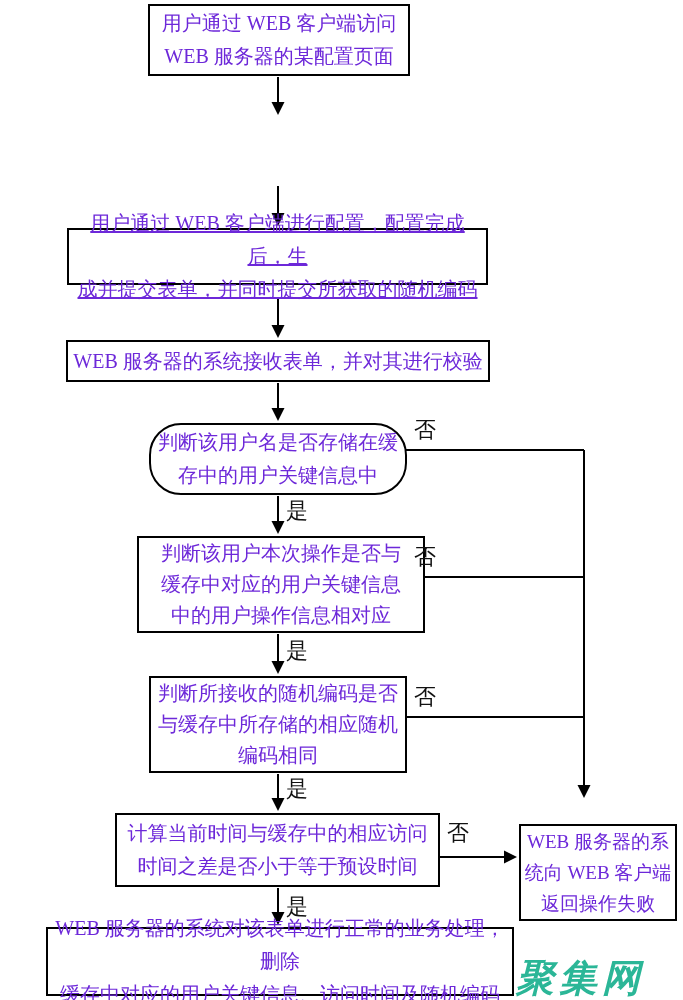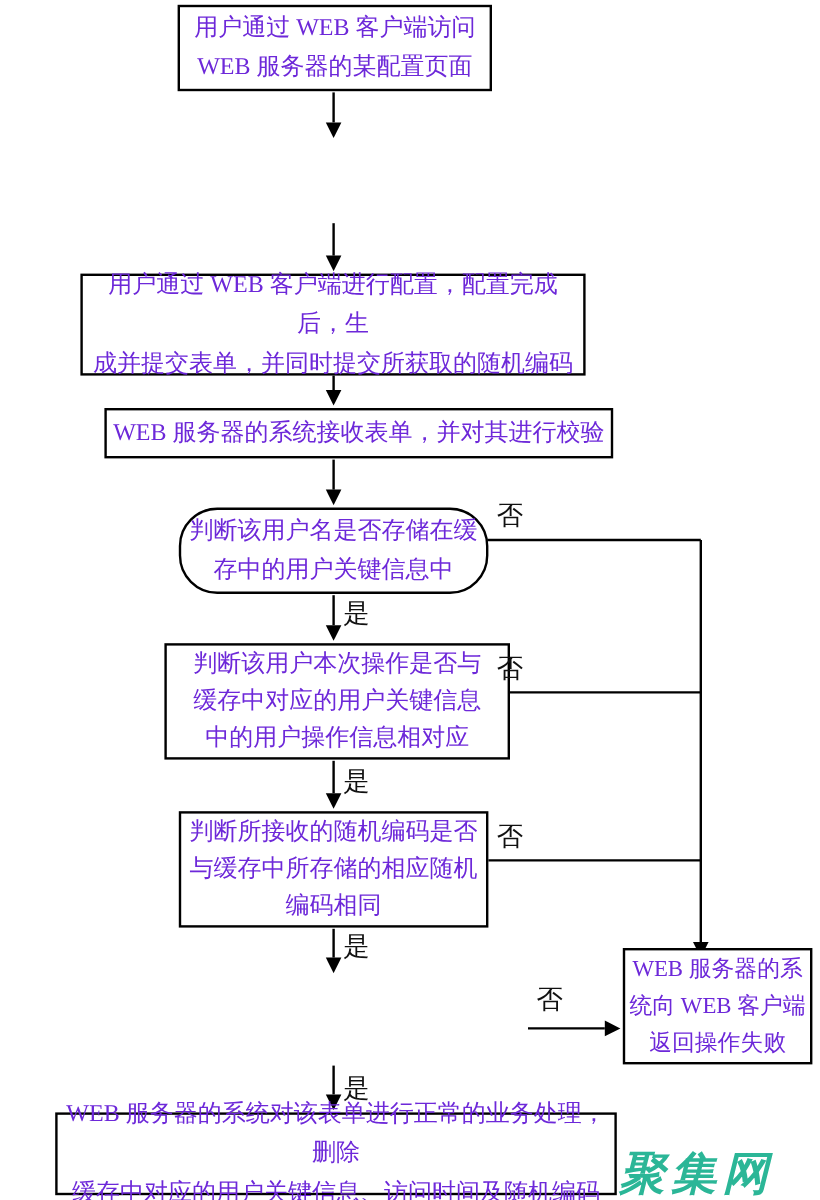--- a/index.html
+++ b/index.html
@@ -58,28 +58,28 @@
     font-weight: bold;
     font-style: italic;
     letter-spacing: 5px;
     color: #2bb697;
     font-family: "Liberation Sans", "DejaVu Sans", sans-serif;
     z-index: 5;
   }
   
   #n1   { left: 148px; top: 4px;   width: 262px; height: 72px; }
   #n2   { left: 10px;  top: 116px; width: 542px; height: 69px; }
-  #n3   { left: 67px;  top: 228px; width: 421px; height: 85px; }
-  #n4   { left: 66px;  top: 340px; width: 424px; height: 42px; margin-left: 21px; }
+  #n3   { left: 67px;  top: 228px; width: 421px; height: 57px; text-decoration: underline; }
+  #n4   { left: 66px;  top: 340px; width: 424px; height: 42px; }
   #n5   { left: 149px; top: 423px; width: 258px; height: 72px; border-radius: 32px; }
   #n6   { left: 137px; top: 536px; width: 288px; height: 97px; }
   #n7   { left: 149px; top: 676px; width: 258px; height: 97px; }
   #n8   { left: 115px; top: 813px; width: 325px; height: 74px; }
   #n9   { left: 46px;  top: 927px; width: 468px; height: 69px; }
-  #fail { left: 519px; top: 790px; width: 158px; height: 97px; }
+  #fail { left: 519px; top: 824px; width: 158px; height: 97px; }
 </style>
 </head>
 <body>
 
 <div class="stage">
 
   <svg class="edges-svg" viewBox="0 0 683 1000" xmlns="http://www.w3.org/2000/svg">
     <g stroke="#000000" stroke-width="2" fill="#000000">
 
       <line x1="278" y1="77" x2="278" y2="102"></line>
@@ -116,20 +116,22 @@
 成并提交表单，并同时提交所获取的随机编码</div>
   <div class="node" id="n4">WEB 服务器的系统接收表单，并对其进行校验</div>
   <div class="node" id="n5">判断该用户名是否存储在缓
 存中的用户关键信息中</div>
   <div class="node tight" id="n6">判断该用户本次操作是否与
 缓存中对应的用户关键信息
 中的用户操作信息相对应</div>
   <div class="node tight" id="n7">判断所接收的随机编码是否
 与缓存中所存储的相应随机
 编码相同</div>
+  <div class="node" id="n8">计算当前时间与缓存中的相应访问
+时间之差是否小于等于预设时间</div>
   <div class="node" id="n9">WEB 服务器的系统对该表单进行正常的业务处理，删除
 缓存中对应的用户关键信息、访问时间及随机编码</div>
   <div class="node fail" id="fail">WEB 服务器的系
 统向 WEB 客户端
 返回操作失败</div>
 
   <span class="edge-label" style="left:414px; top:418px;">否</span>
   <span class="edge-label" style="left:286px; top:499px;">是</span>
   <span class="edge-label" style="left:414px; top:545px;">否</span>
   <span class="edge-label" style="left:286px; top:639px;">是</span>

